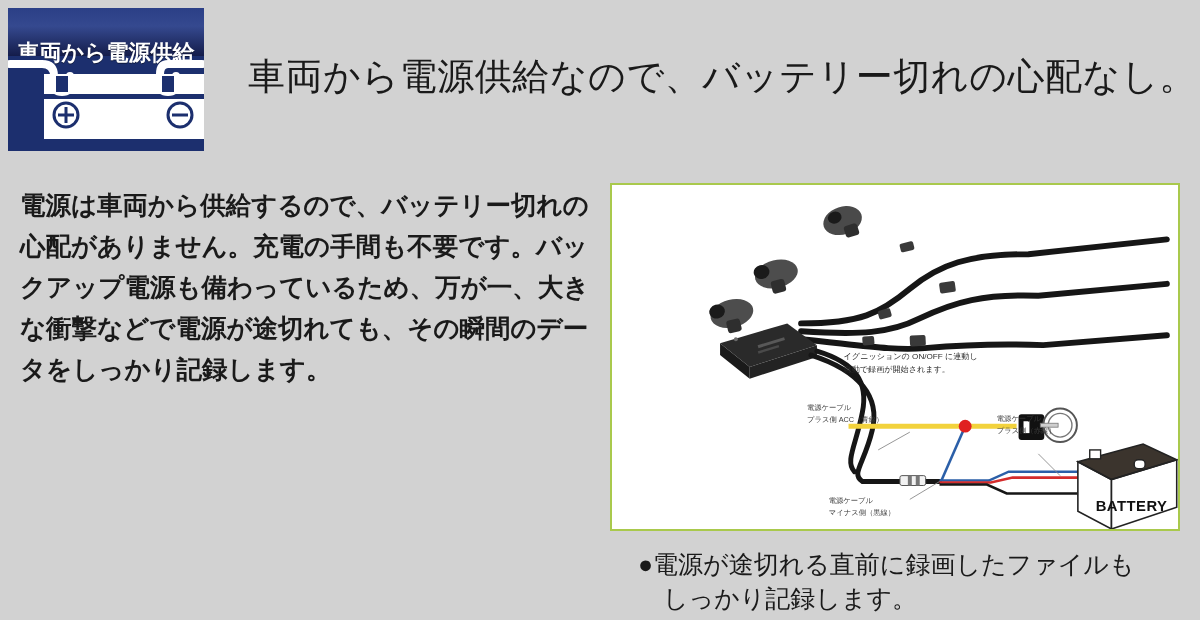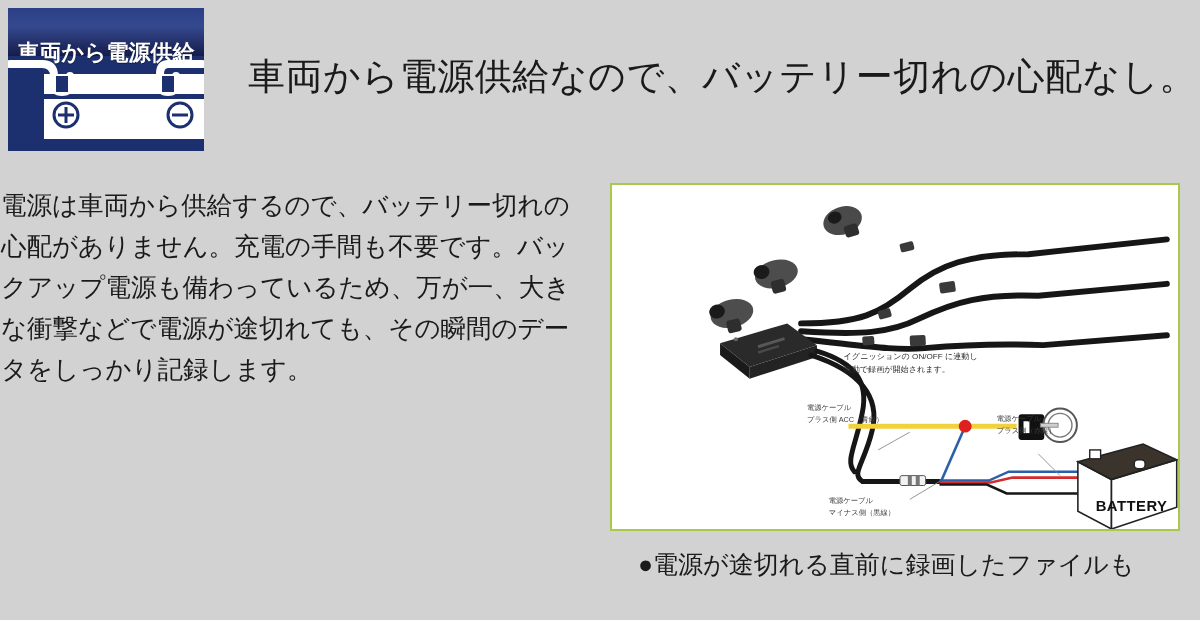--- a/index.html
+++ b/index.html
@@ -64,26 +64,26 @@
     color: #1a1a1a;
     font-size: 37px;
     font-weight: normal;
     letter-spacing: 0.5px;
     white-space: nowrap;
   }
 
   
   .body-copy {
     position: absolute;
-    left: 1px;
+    left: 20px;
     top: 185px;
     width: 590px;
     color: #1a1a1a;
     font-size: 25.5px;
-    font-weight: normal;
+    font-weight: bold;
     line-height: 41px;
     letter-spacing: 0px;
   }
 
   
   .diagram-panel {
     position: absolute;
     left: 610px;
     top: 183px;
     width: 570px;
@@ -271,13 +271,14 @@
     <text class="dg-label" x="388" y="239">電源ケーブル</text>
     <text class="dg-label" x="388" y="251">プラス側（赤線）</text>
 
     <text class="dg-label" x="218" y="322">電源ケーブル</text>
     <text class="dg-label" x="218" y="334">マイナス側（黒線）</text>
   </svg>
 </div>
 
 <div class="caption">
   <span class="cap-line">●電源が途切れる直前に録画したファイルも</span>
+  <span class="cap-line cap-line-2">しっかり記録します。</span>
 </div>
 
 </body></html>

